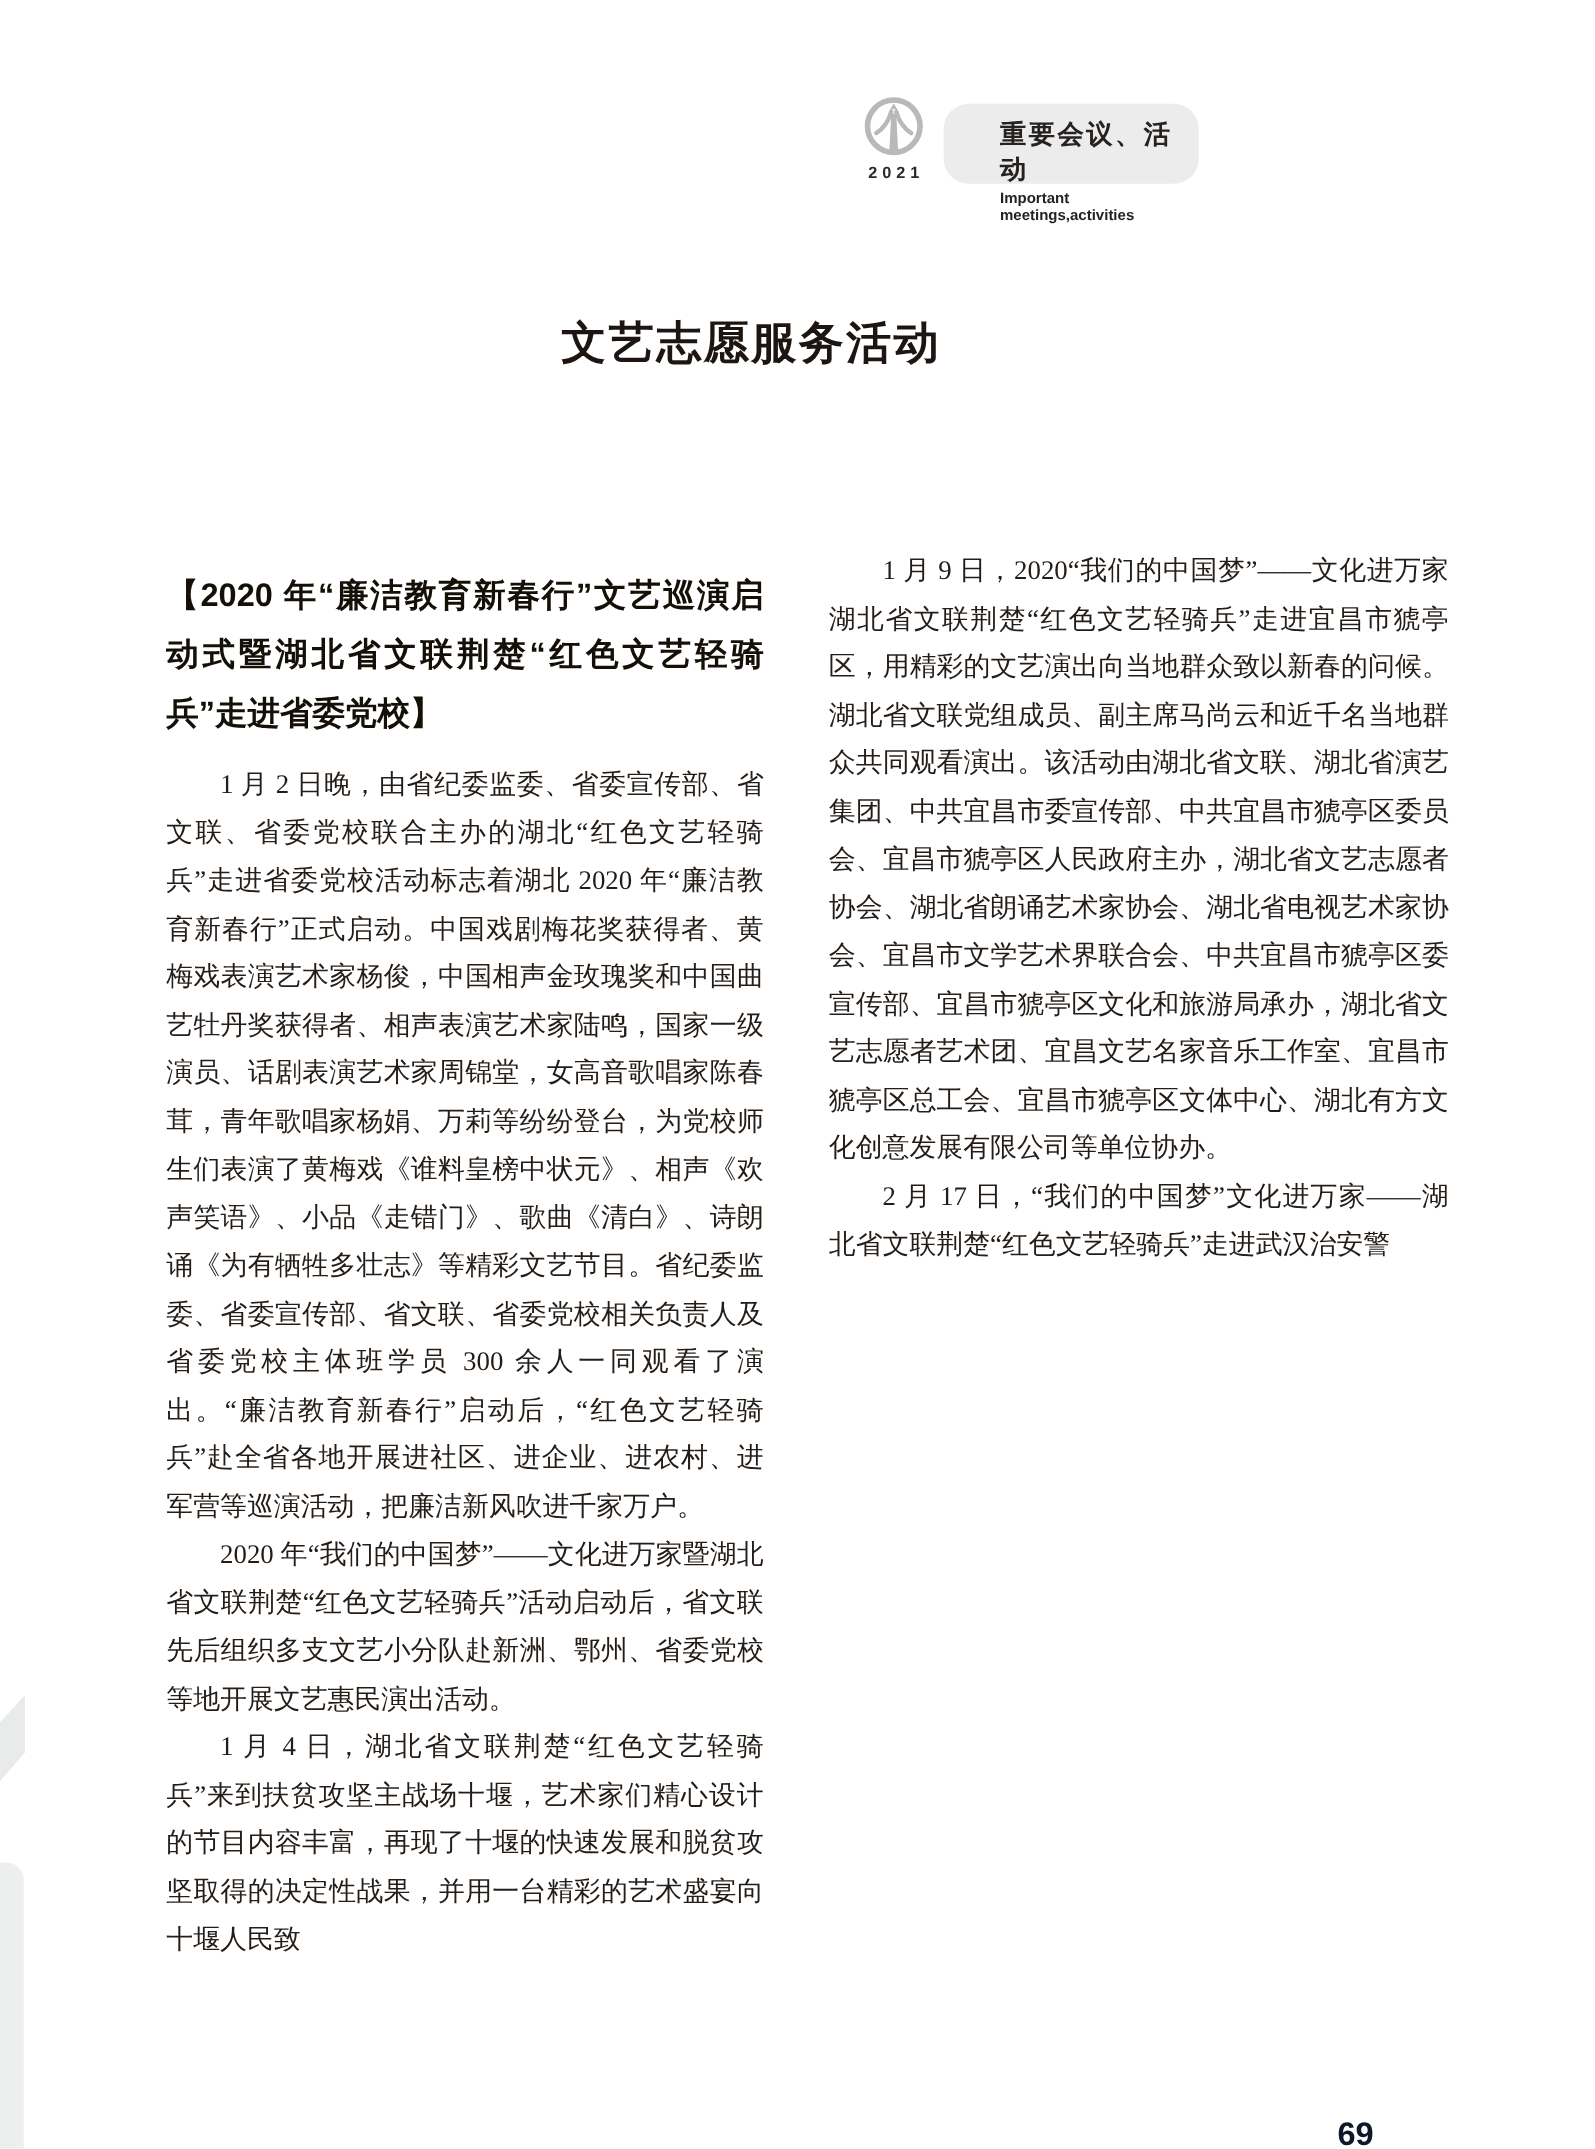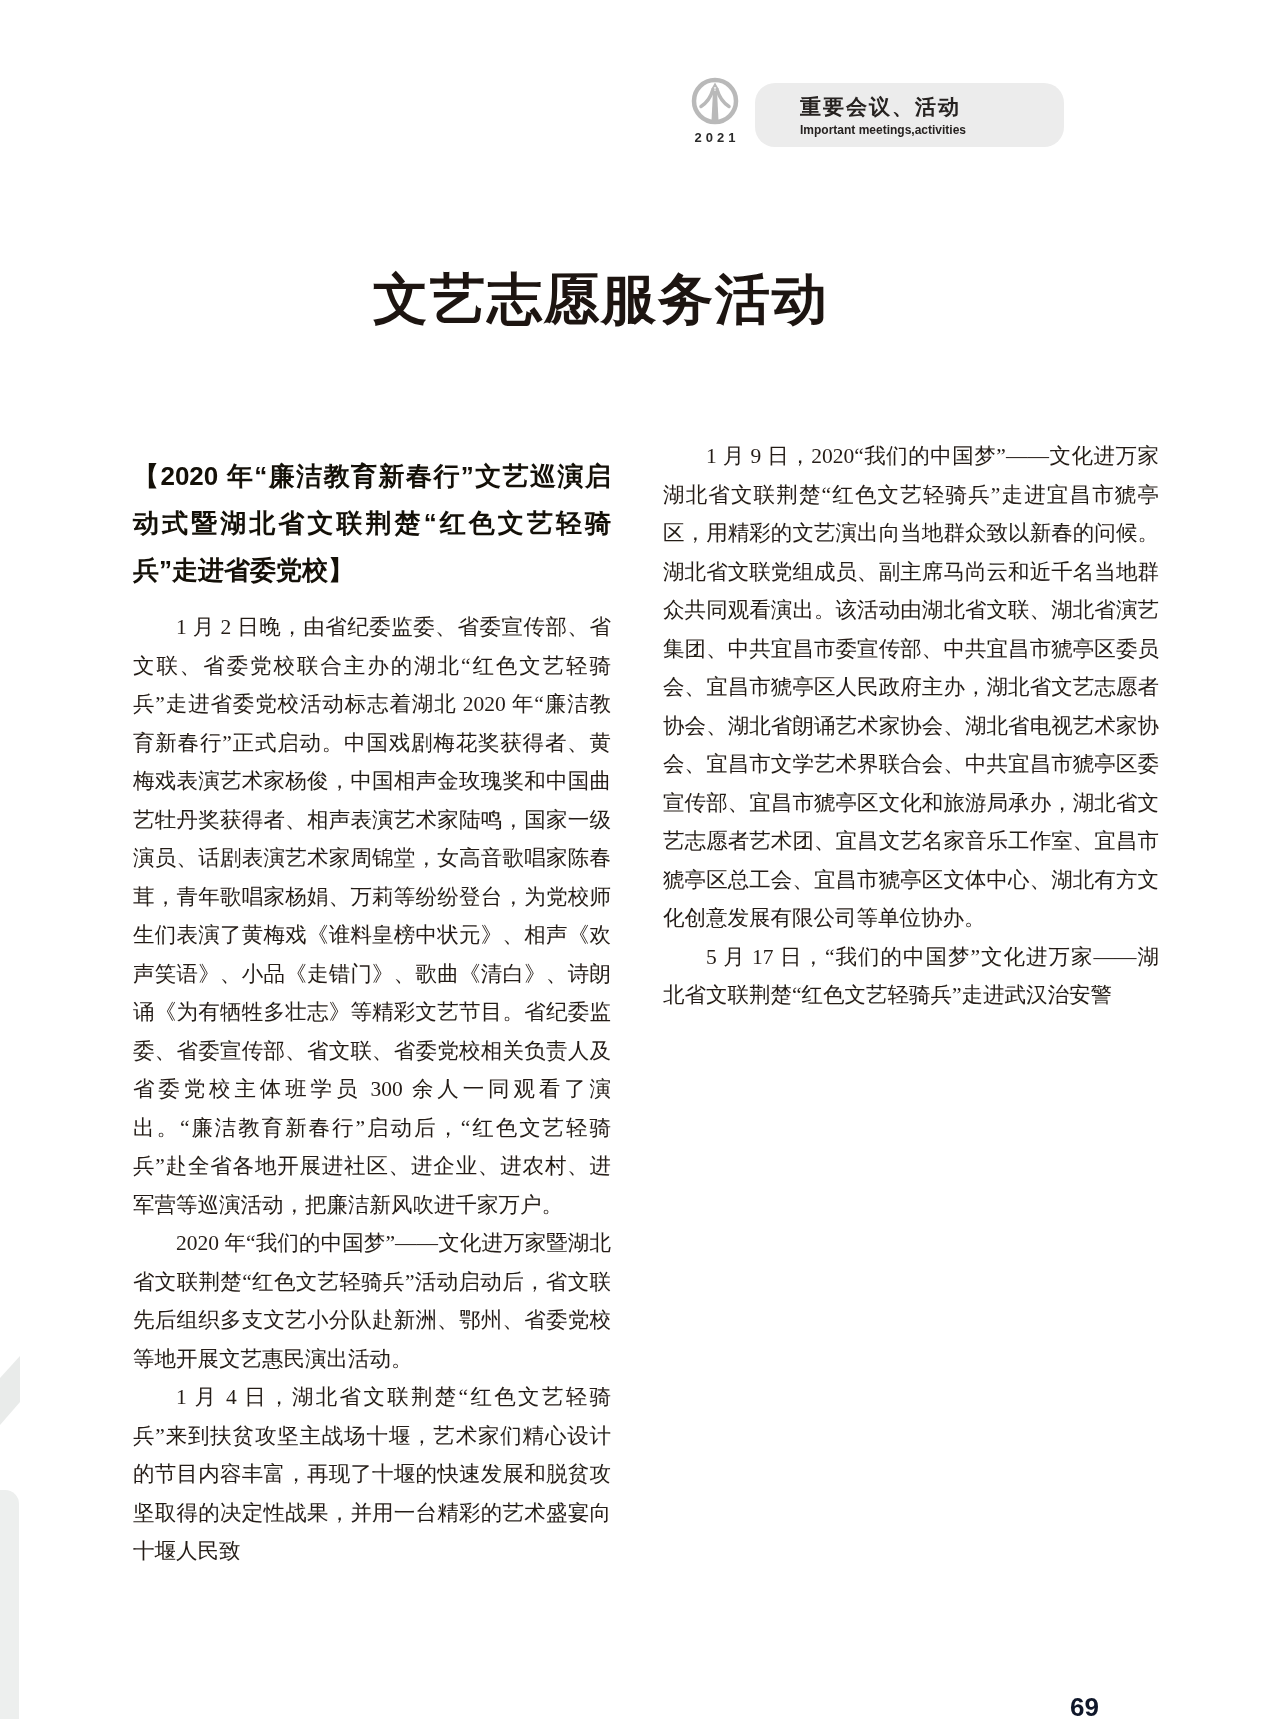--- a/index.html
+++ b/index.html
@@ -27,21 +27,21 @@
     font-family: "Liberation Sans", "DejaVu Sans", sans-serif;
     font-weight: bold;
     font-size: 13px;
     letter-spacing: 4px;
     color: #2a2a2a;
     padding-left: 4px;
   }
   .header-tab {
     position: absolute;
     left: 755px; top: 83px;
-    width: 309px; height: 64px;
+    width: 204px; height: 64px;
     background: #ececec;
     border-radius: 20px;
     box-sizing: border-box;
     padding: 10px 0 0 45px;
     font-family: "Liberation Sans", "DejaVu Sans", sans-serif;
   }
   .header-tab .cn {
     font-size: 21px;
     font-weight: bold;
     color: #262220;
@@ -53,21 +53,21 @@
     color: #262220;
     margin-top: 2px;
   }
 
   
   .article-title {
     position: absolute;
     left: 0; top: 226px;
     width: 1202px;
     text-align: center;
-    font-size: 55px;
+    font-size: 36px;
     font-weight: 900;
     letter-spacing: 2px;
     color: #1d1511;
   }
 
   
   .col {
     position: absolute;
     top: 437px;
   }
@@ -144,21 +144,21 @@
   <h1 class="article-title">文艺志愿服务活动</h1>
 
   <div class="col col-left">
       <h2 class="sec-heading">【2020 年“廉洁教育新春行”文艺巡演启动式暨湖北省文联荆楚“红色文艺轻骑兵”走进省委党校】</h2>
       <p class="body-para">1 月 2 日晚，由省纪委监委、省委宣传部、省文联、省委党校联合主办的湖北“红色文艺轻骑兵”走进省委党校活动标志着湖北 2020 年“廉洁教育新春行”正式启动。中国戏剧梅花奖获得者、黄梅戏表演艺术家杨俊，中国相声金玫瑰奖和中国曲艺牡丹奖获得者、相声表演艺术家陆鸣，国家一级演员、话剧表演艺术家周锦堂，女高音歌唱家陈春茸，青年歌唱家杨娟、万莉等纷纷登台，为党校师生们表演了黄梅戏《谁料皇榜中状元》、相声《欢声笑语》、小品《走错门》、歌曲《清白》、诗朗诵《为有牺牲多壮志》等精彩文艺节目。省纪委监委、省委宣传部、省文联、省委党校相关负责人及省委党校主体班学员 300 余人一同观看了演出。“廉洁教育新春行”启动后，“红色文艺轻骑兵”赴全省各地开展进社区、进企业、进农村、进军营等巡演活动，把廉洁新风吹进千家万户。</p>
       <p class="body-para">2020 年“我们的中国梦”——文化进万家暨湖北省文联荆楚“红色文艺轻骑兵”活动启动后，省文联先后组织多支文艺小分队赴新洲、鄂州、省委党校等地开展文艺惠民演出活动。</p>
       <p class="body-para">1 月 4 日，湖北省文联荆楚“红色文艺轻骑兵”来到扶贫攻坚主战场十堰，艺术家们精心设计的节目内容丰富，再现了十堰的快速发展和脱贫攻坚取得的决定性战果，并用一台精彩的艺术盛宴向十堰人民致</p>
     </div>
   <div class="col col-right">
       <p class="body-para">1 月 9 日，2020“我们的中国梦”——文化进万家湖北省文联荆楚“红色文艺轻骑兵”走进宜昌市猇亭区，用精彩的文艺演出向当地群众致以新春的问候。湖北省文联党组成员、副主席马尚云和近千名当地群众共同观看演出。该活动由湖北省文联、湖北省演艺集团、中共宜昌市委宣传部、中共宜昌市猇亭区委员会、宜昌市猇亭区人民政府主办，湖北省文艺志愿者协会、湖北省朗诵艺术家协会、湖北省电视艺术家协会、宜昌市文学艺术界联合会、中共宜昌市猇亭区委宣传部、宜昌市猇亭区文化和旅游局承办，湖北省文艺志愿者艺术团、宜昌文艺名家音乐工作室、宜昌市猇亭区总工会、宜昌市猇亭区文体中心、湖北有方文化创意发展有限公司等单位协办。</p>
-      <p class="body-para">5 月 17 日，“我们的中国梦”文化进万家——湖北省文联荆楚“红色文艺轻骑兵”走进武汉治安警</p>
+      <p class="body-para">2 月 17 日，“我们的中国梦”文化进万家——湖北省文联荆楚“红色文艺轻骑兵”走进武汉治安警</p>
     </div>
 
   <span class="edge-chevron">
     <svg width="22" height="78" viewBox="0 0 22 78" aria-hidden="true">
       <polygon points="0,73 0,26 20,4 20,50" fill="#e9ebea"></polygon>
     </svg>
   </span>
   <div class="edge-bar"></div>
 
   <div class="page-number">69</div>

